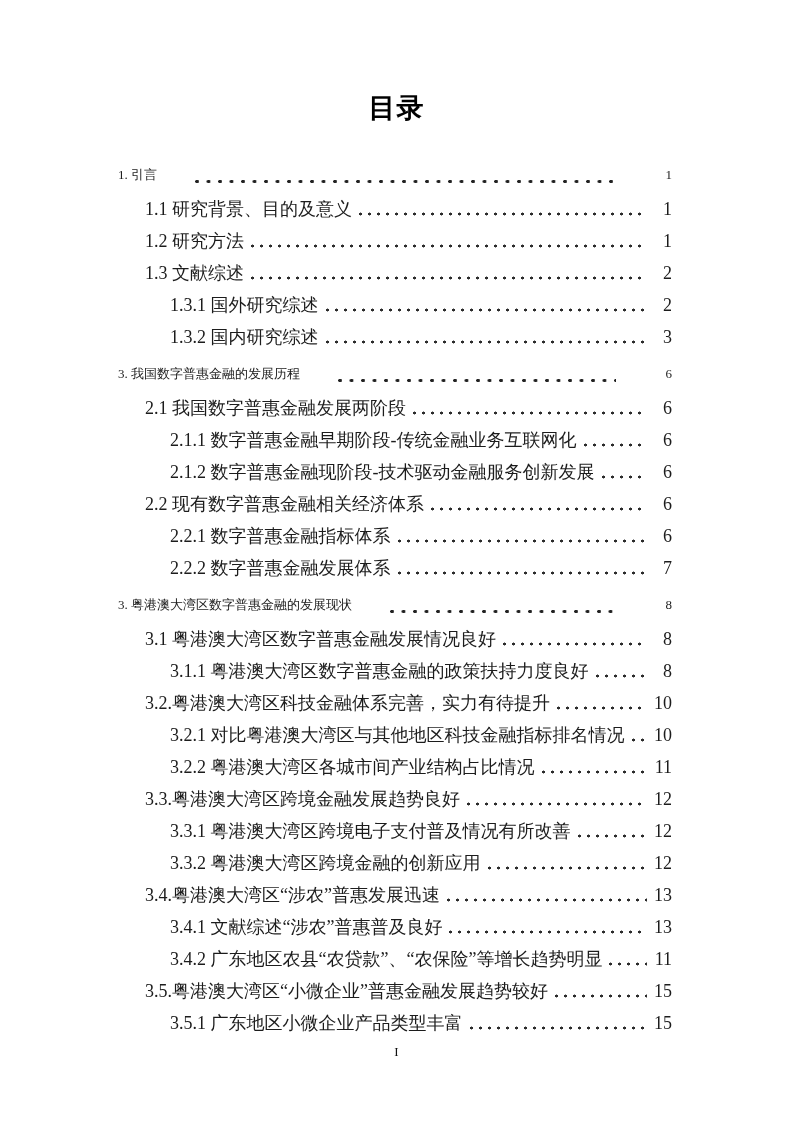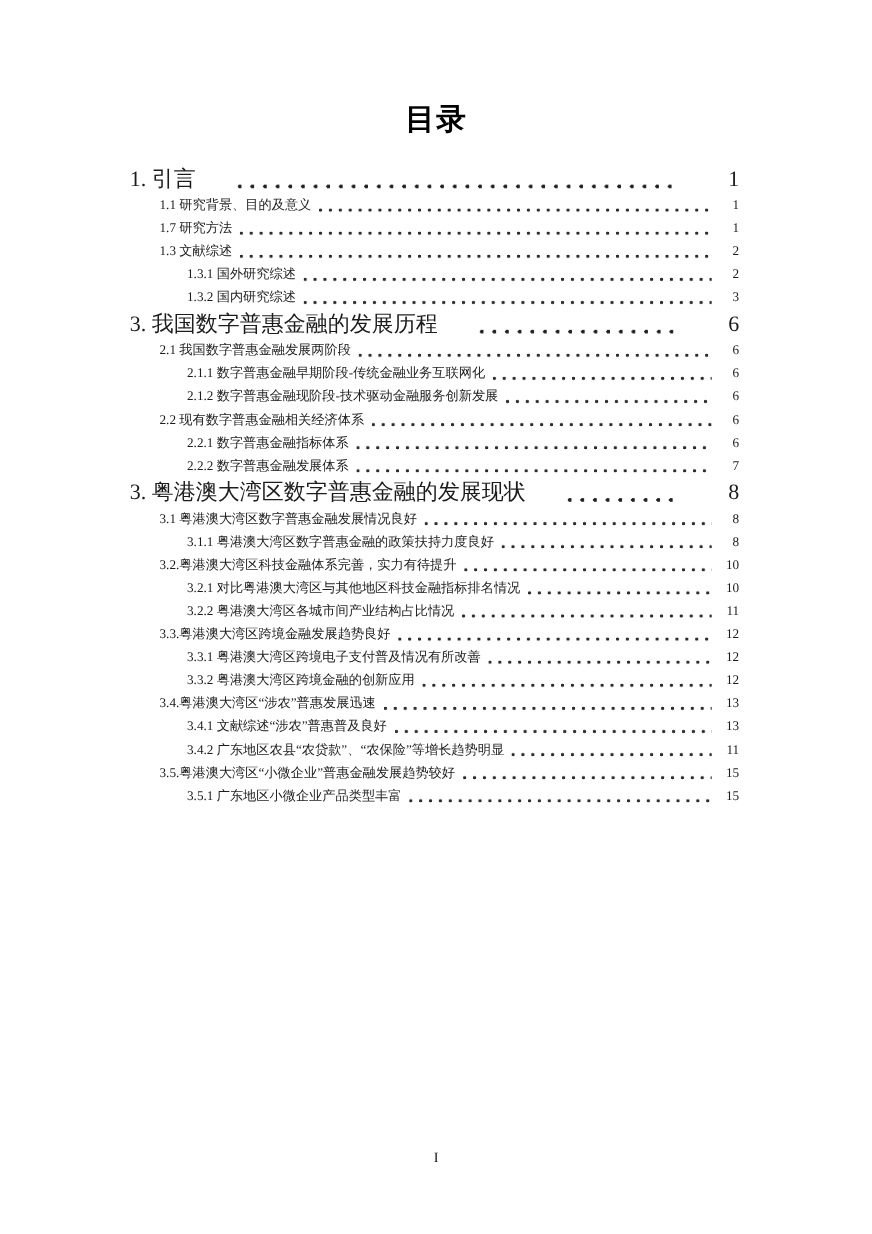--- a/index.html
+++ b/index.html
@@ -25,30 +25,30 @@
   }
   .toc {
     position: absolute;
     left: 118px;
     right: 121px;
     top: 148px;
   }
   .toc-row {
     display: flex;
     align-items: baseline;
-    font-size: 12px;
+    font-size: 18px;
     line-height: 20px;
-    margin-top: 1px;
+    margin-top: 12px;
     white-space: nowrap;
   }
   .toc-row:first-child { margin-top: 0; }
   .toc-row.lvl1 {
-    font-size: 20px;
+    font-size: 13px;
     line-height: 24px;
-    margin-top: 3px;
+    margin-top: 15px;
     gap: 31px;
   }
   .toc-row.lvl2 { padding-left: 27px; }
   .toc-row.lvl3 { padding-left: 52px; }
   .toc-label { flex: 0 0 auto; }
   .toc-dots {
     flex: 1 1 auto;
     align-self: flex-end;
     height: 4px;
     margin: 0 5px 3px 7px;
@@ -91,21 +91,21 @@
     <span class="toc-label">1. 引言</span>
     <span class="toc-dots"></span>
     <span class="toc-page">1</span>
   </div>
       <div class="toc-row lvl2">
     <span class="toc-label">1.1 研究背景、目的及意义</span>
     <span class="toc-dots"></span>
     <span class="toc-page">1</span>
   </div>
       <div class="toc-row lvl2">
-    <span class="toc-label">1.7 研究方法</span>
+    <span class="toc-label">1.2 研究方法</span>
     <span class="toc-dots"></span>
     <span class="toc-page">1</span>
   </div>
       <div class="toc-row lvl2">
     <span class="toc-label">1.3 文献综述</span>
     <span class="toc-dots"></span>
     <span class="toc-page">2</span>
   </div>
       <div class="toc-row lvl3">
     <span class="toc-label">1.3.1 国外研究综述</span>

